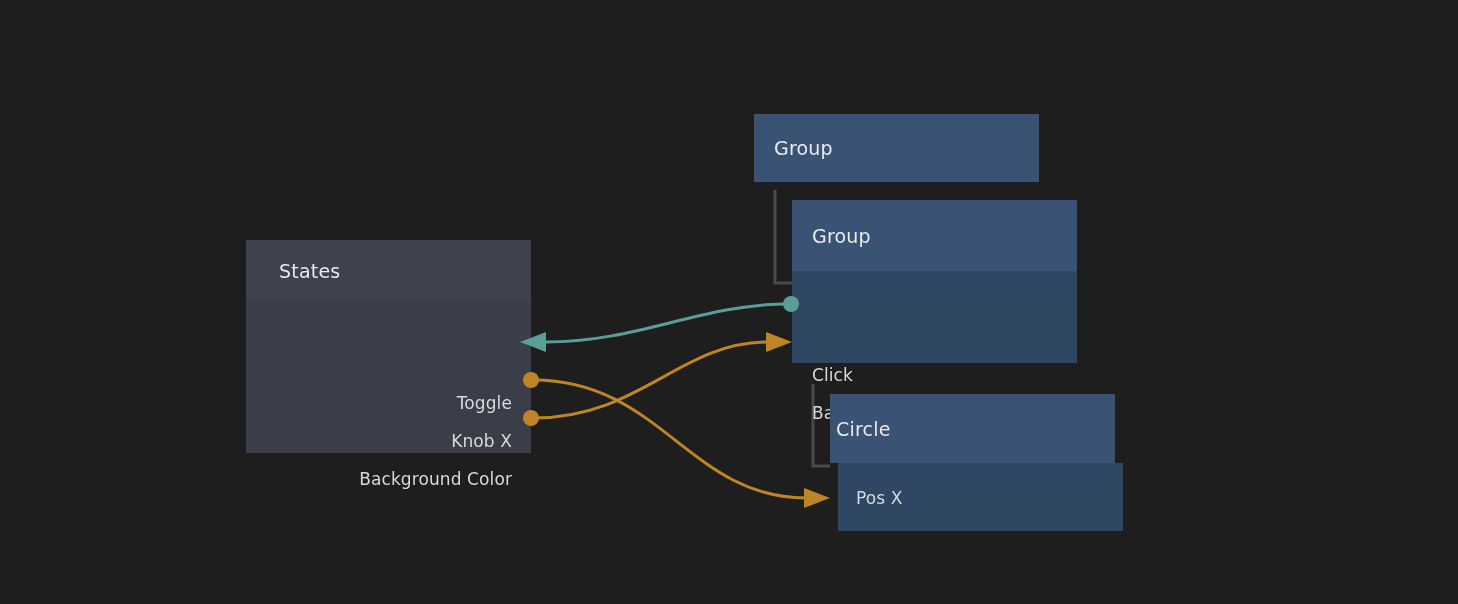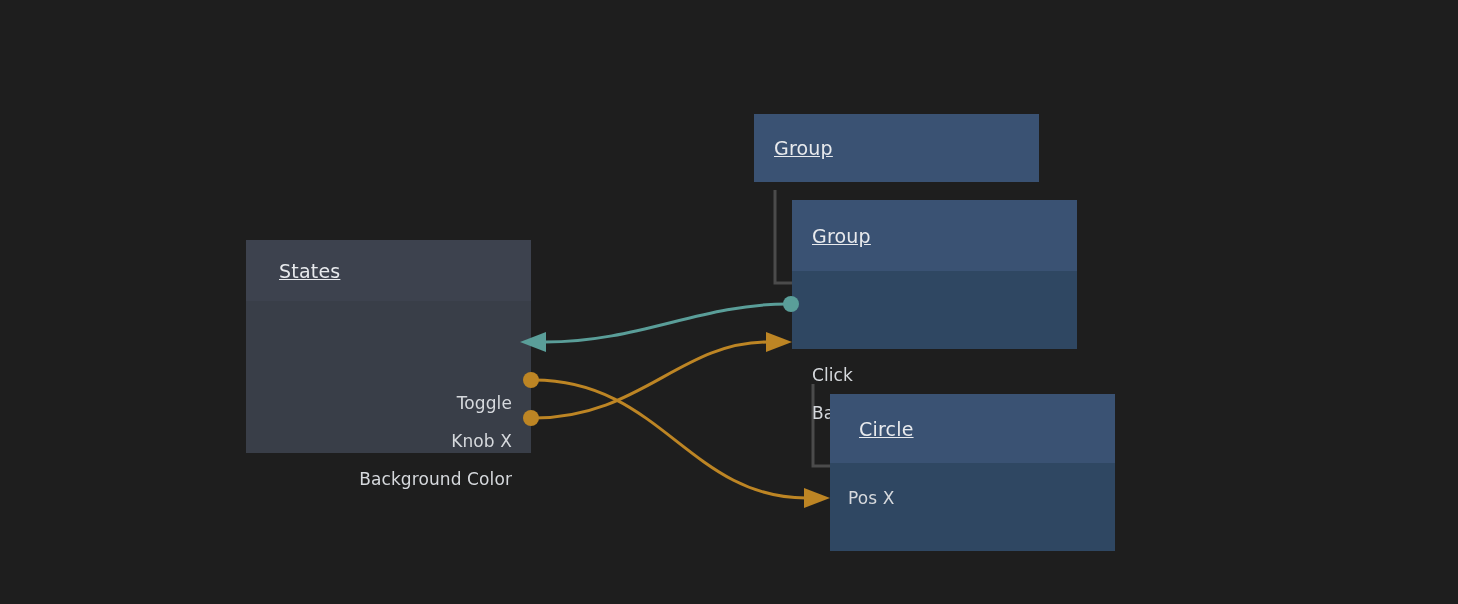--- a/index.html
+++ b/index.html
@@ -25,21 +25,20 @@
     box-sizing: border-box;
     width: 100%;
     display: flex;
     align-items: center;
   }
   .node-title {
     font-size: 19px;
     color: #e8eaed;
     letter-spacing: 0.2px;
     white-space: nowrap;
-    text-decoration: underline;
   }
   .node-body {
     box-sizing: border-box;
     width: 100%;
     position: relative;
   }
   .port-row {
     position: absolute;
     height: 24px;
     display: flex;
@@ -95,35 +94,35 @@
   <div class="node node-blue" style="left:754px; top:114px; width:285px;">
     <div class="node-header" style="height:68px; padding-left:20px;">
       <span class="node-title">Group</span>
     </div>
   </div>
 
   <div class="node node-blue" style="left:792px; top:200px; width:285px;">
     <div class="node-header" style="height:71px; padding-left:20px;">
       <span class="node-title">Group</span>
     </div>
-    <div class="node-body" style="height:78px;">
+    <div class="node-body" style="height:92px;">
       <div class="port-row in" style="left:20px; top:92px;">
         <span class="port-label">Click</span>
       </div>
       <div class="port-row in" style="left:20px; top:130px;">
         <span class="port-label">Background Color</span>
       </div>
     </div>
   </div>
 
   <div class="node node-blue" style="left:830px; top:394px; width:285px;">
-    <div class="node-header" style="height:69px; padding-left:29px;">
+    <div class="node-header" style="height:69px; padding-left:6px;">
       <span class="node-title">Circle</span>
     </div>
-    <div class="node-body" style="height:88px;">
+    <div class="node-body" style="height:68px;margin-left:8px;">
       <div class="port-row in" style="left:18px; top:23px;">
         <span class="port-label">Pos X</span>
       </div>
     </div>
   </div>
 
   <div class="node node-grey" style="left:246px; top:240px; width:285px;">
     <div class="node-header" style="height:61px; padding-left:33px;">
       <span class="node-title">States</span>
     </div>

